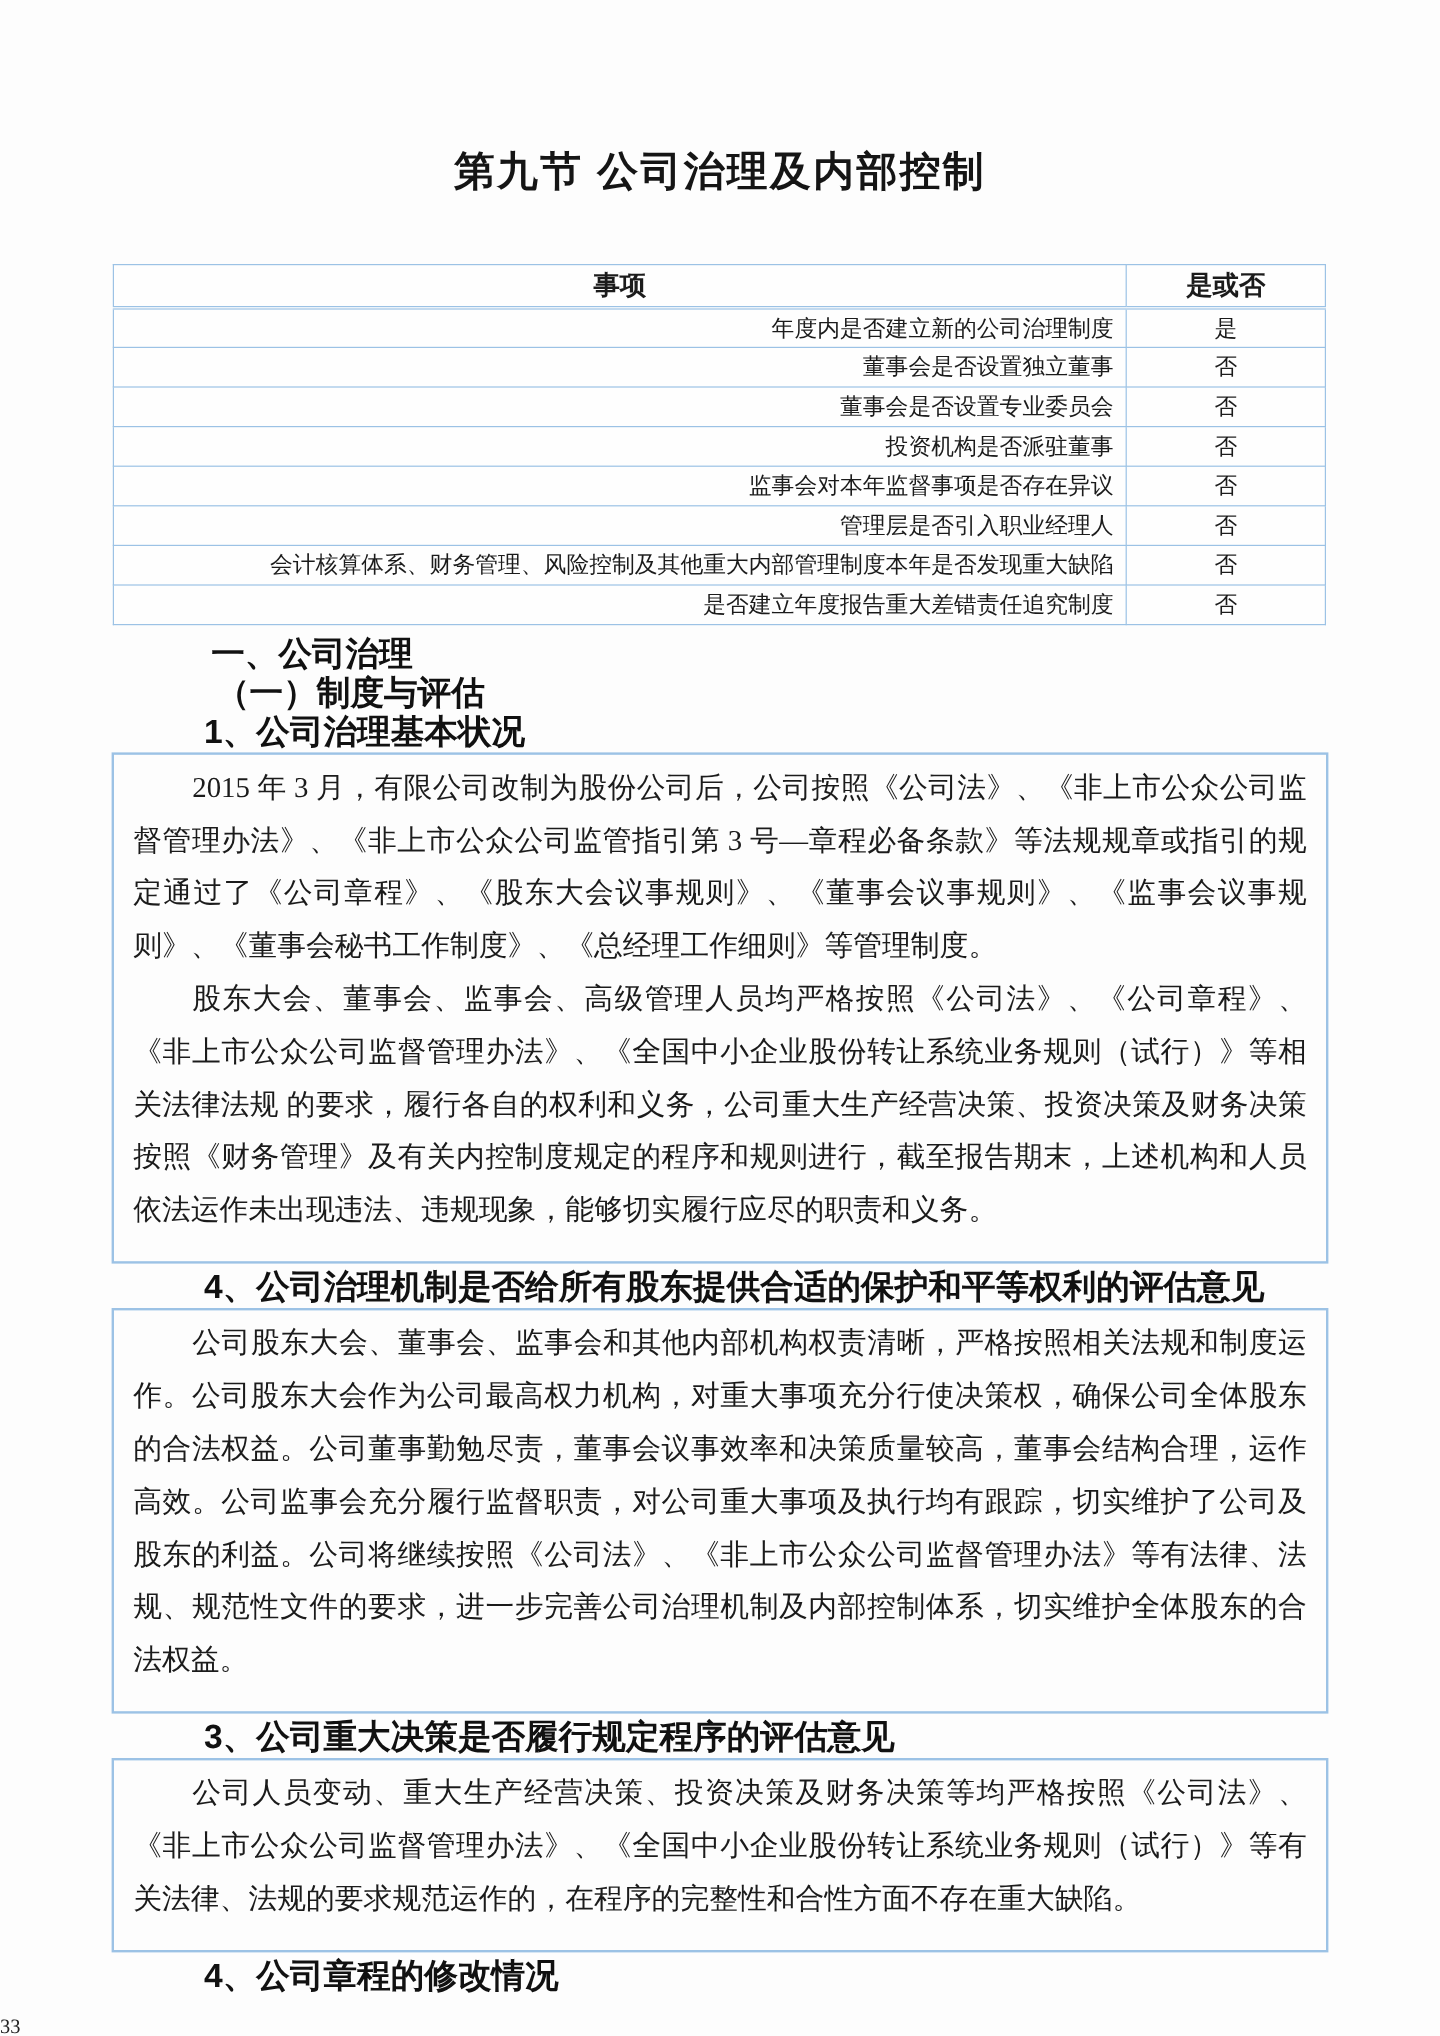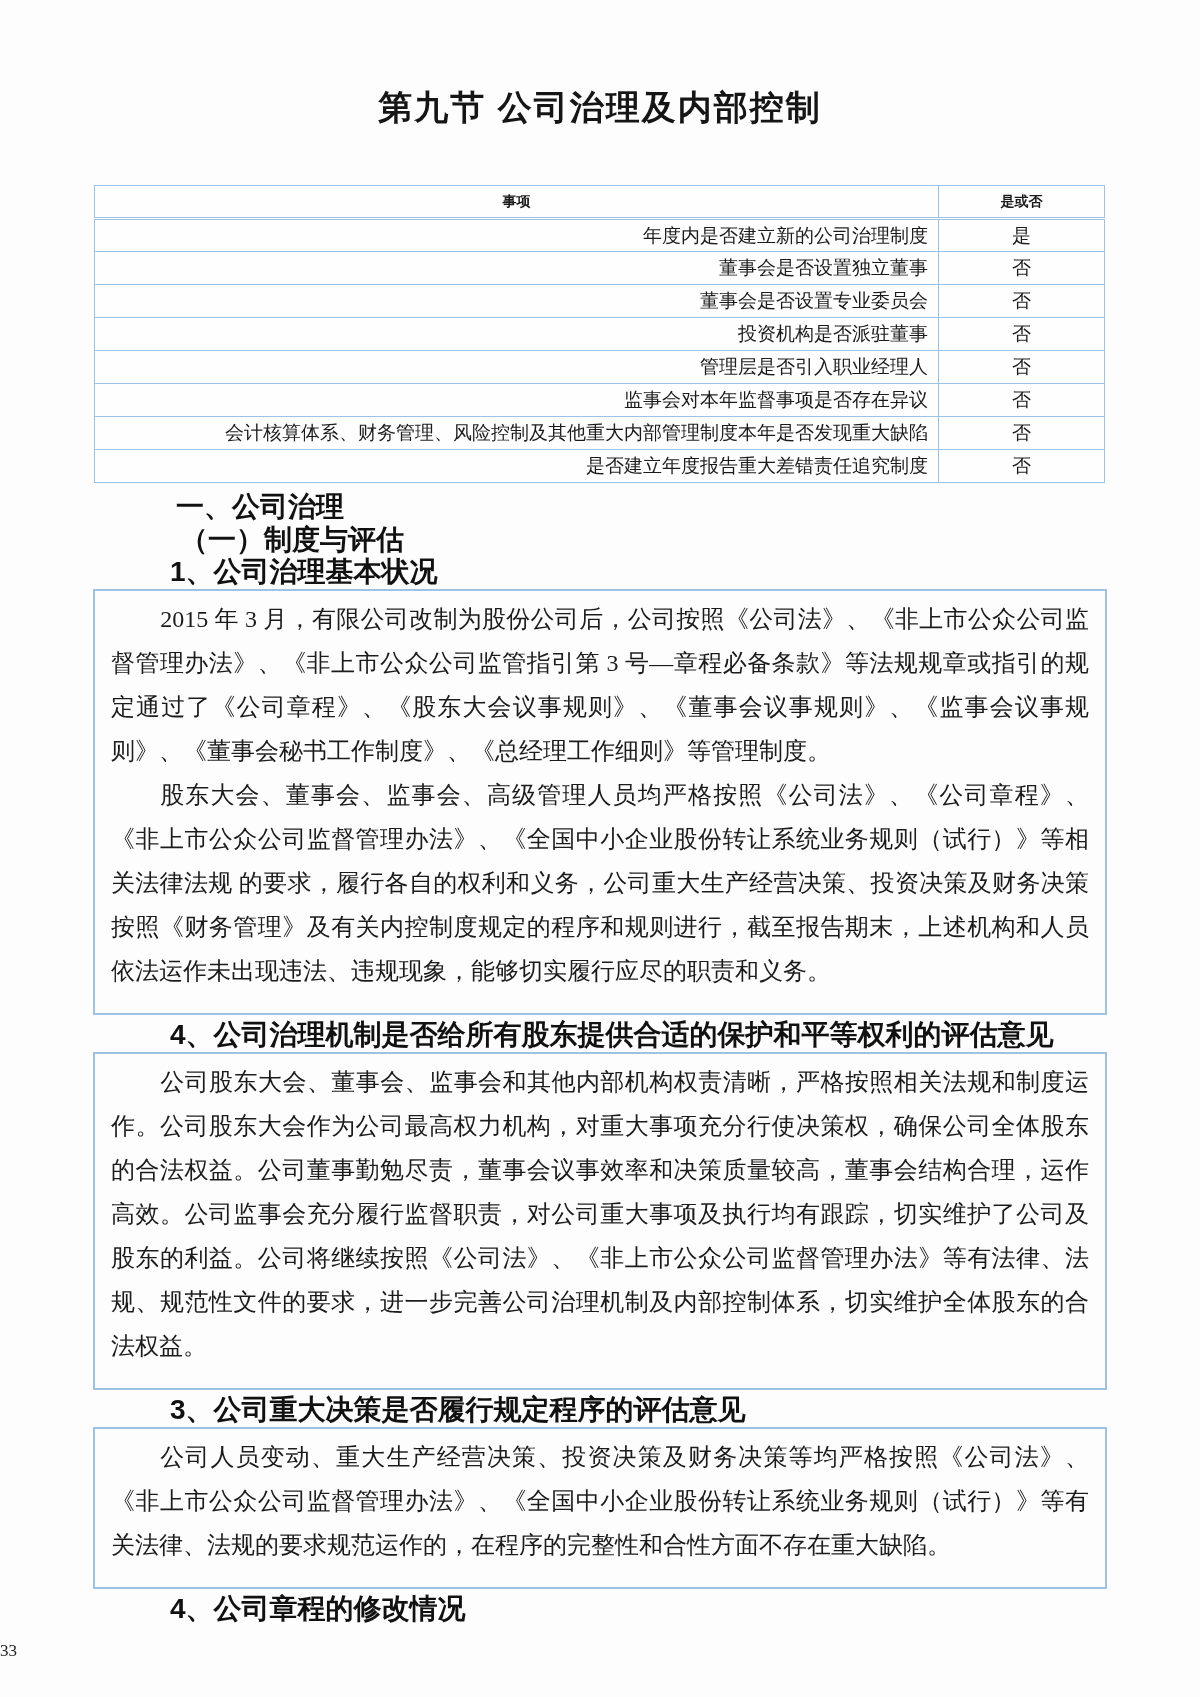--- a/index.html
+++ b/index.html
@@ -10,21 +10,21 @@
     color: #1b1b1b;
     -webkit-font-smoothing: antialiased;
   }
   .page {
     position: relative;
     width: 1200px; height: 1697px;
     background: #fdfdfd;
     overflow: hidden;
   }
   .doc-title {
-    padding-top: 85px;
+    padding-top: 120px;
     text-align: center;
     font-family: "Liberation Sans", sans-serif;
     font-weight: bold;
     font-size: 34px;
     letter-spacing: 2px;
     color: #151515;
   }
   table.gov-table {
     border-collapse: collapse;
     table-layout: fixed;
@@ -37,21 +37,21 @@
     border: 1px solid var(--border-blue, #9cc2e5);
     height: 33px;
     padding: 2px 10px;
     vertical-align: middle;
   }
   table.gov-table th {
     font-family: "Liberation Sans", sans-serif;
     font-weight: bold;
     text-align: center;
     border-bottom: 3px double var(--border-blue, #9cc2e5);
-    font-size: 14px;
+    font-size: 22px;
   }
   td.item-cell { text-align: right; }
   td.answer-cell, th.answer-col { width: 166px; text-align: center; }
   .h-l1, .h-l2, .h-l3 {
     font-family: "Liberation Sans", sans-serif;
     font-weight: bold;
     font-size: 28px;
     color: #111;
     line-height: 24px;
   }
@@ -101,25 +101,25 @@
         </tr>
         <tr>
           <td class="item-cell">董事会是否设置专业委员会</td>
           <td class="answer-cell">否</td>
         </tr>
         <tr>
           <td class="item-cell">投资机构是否派驻董事</td>
           <td class="answer-cell">否</td>
         </tr>
         <tr>
-          <td class="item-cell">管理层是否引入职业经理人</td>
+          <td class="item-cell">监事会对本年监督事项是否存在异议</td>
           <td class="answer-cell">否</td>
         </tr>
         <tr>
-          <td class="item-cell">监事会对本年监督事项是否存在异议</td>
+          <td class="item-cell">管理层是否引入职业经理人</td>
           <td class="answer-cell">否</td>
         </tr>
         <tr>
           <td class="item-cell">会计核算体系、财务管理、风险控制及其他重大内部管理制度本年是否发现重大缺陷</td>
           <td class="answer-cell">否</td>
         </tr>
         <tr>
           <td class="item-cell">是否建立年度报告重大差错责任追究制度</td>
           <td class="answer-cell">否</td>
         </tr>

